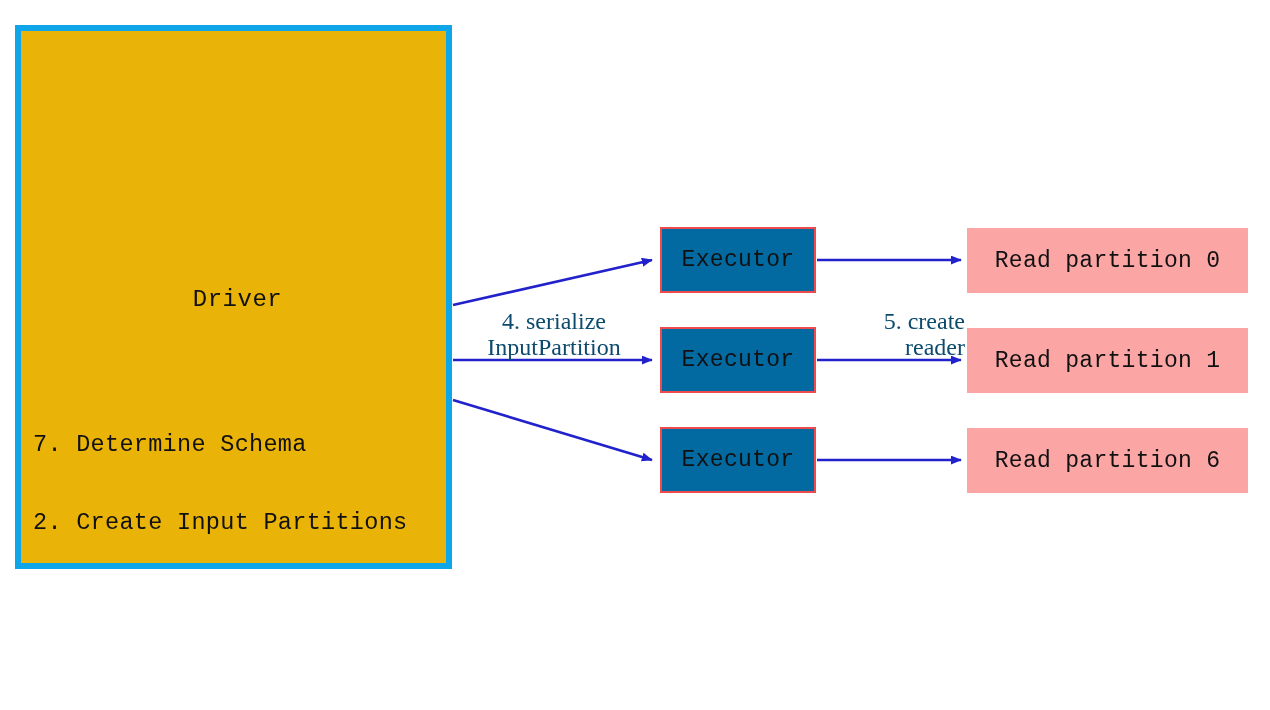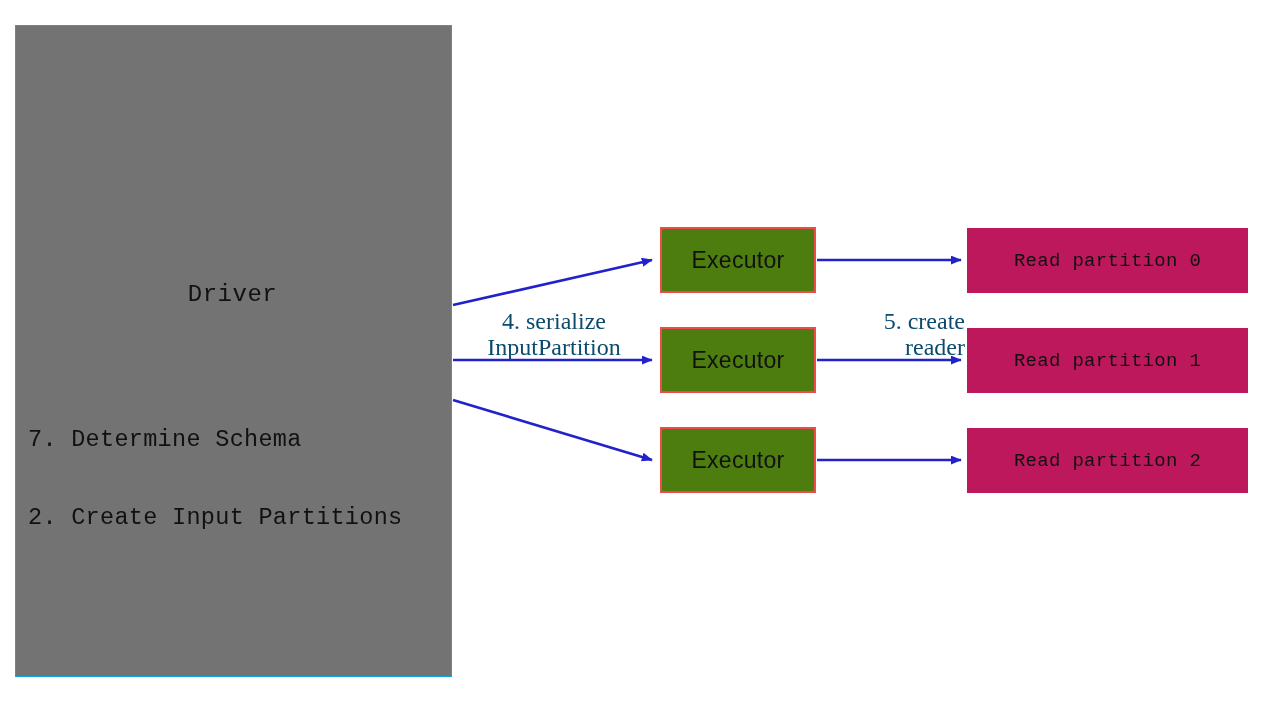--- a/index.html
+++ b/index.html
@@ -26,23 +26,23 @@
     position: absolute;
     box-sizing: border-box;
     display: flex;
     align-items: center;
     justify-content: center;
   }
   .driver-box {
     left: 15px;
     top: 25px;
     width: 437px;
-    height: 652px;
-    border: 1px solid #0ea5e9;
-    background: #737373;
+    height: 544px;
+    border: 6px solid #0ea5e9;
+    background: #eab308;
     display: block;
   }
   .driver-title {
     position: absolute;
     left: 0;
     top: 255px;
     width: 433px;
     text-align: center;
     font-family: "Liberation Mono", "DejaVu Sans Mono", monospace;
     font-size: 24px;
@@ -59,33 +59,33 @@
     color: #111111;
     letter-spacing: 0.3px;
     white-space: pre;
   }
   .driver-steps div { white-space: pre; }
 
   .executor-box {
     width: 156px;
     height: 66px;
     border: 2px solid #ee4c4c;
-    background: #4d7c0f;
-    font-family: Liberation Sans, sans-serif;
+    background: #0369a1;
+    font-family: Liberation Mono, monospace;
     font-size: 23px;
     color: #111111;
     letter-spacing: 0.3px;
   }
   .partition-box {
     width: 281px;
     height: 65px;
-    background: #be185d;
+    background: #fca5a5;
     border: none;
     font-family: "Liberation Mono", "DejaVu Sans Mono", monospace;
-    font-size: 19px;
+    font-size: 23px;
     color: #111111;
     letter-spacing: 0.3px;
   }
   .edge-label {
     position: absolute;
     text-align: center;
     font-family: "Liberation Serif", "DejaVu Serif", serif;
     font-size: 24px;
     line-height: 26px;
     color: #0c4a6e;
@@ -123,21 +123,21 @@
       <div>2. Create Input Partitions</div>
     </div>
   </div>
 
   <div class="node executor-box" style="left:660px; top:227px;">Executor</div>
   <div class="node executor-box" style="left:660px; top:327px;">Executor</div>
   <div class="node executor-box" style="left:660px; top:427px;">Executor</div>
 
   <div class="node partition-box" style="left:967px; top:228px;">Read partition 0</div>
   <div class="node partition-box" style="left:967px; top:328px;">Read partition 1</div>
-  <div class="node partition-box" style="left:967px; top:428px;">Read partition 2</div>
+  <div class="node partition-box" style="left:967px; top:428px;">Read partition 6</div>
 
   <div class="edge-label" style="left:469px; top:308px; width:170px;">
     <span class="l1">4. serialize</span>
     <span class="l2">InputPartition</span>
   </div>
 
   <div class="edge-label" style="left:830px; top:308px; width:135px;text-align:right;">
     <span class="l1">5. create</span>
     <span class="l2">reader</span>
   </div>

